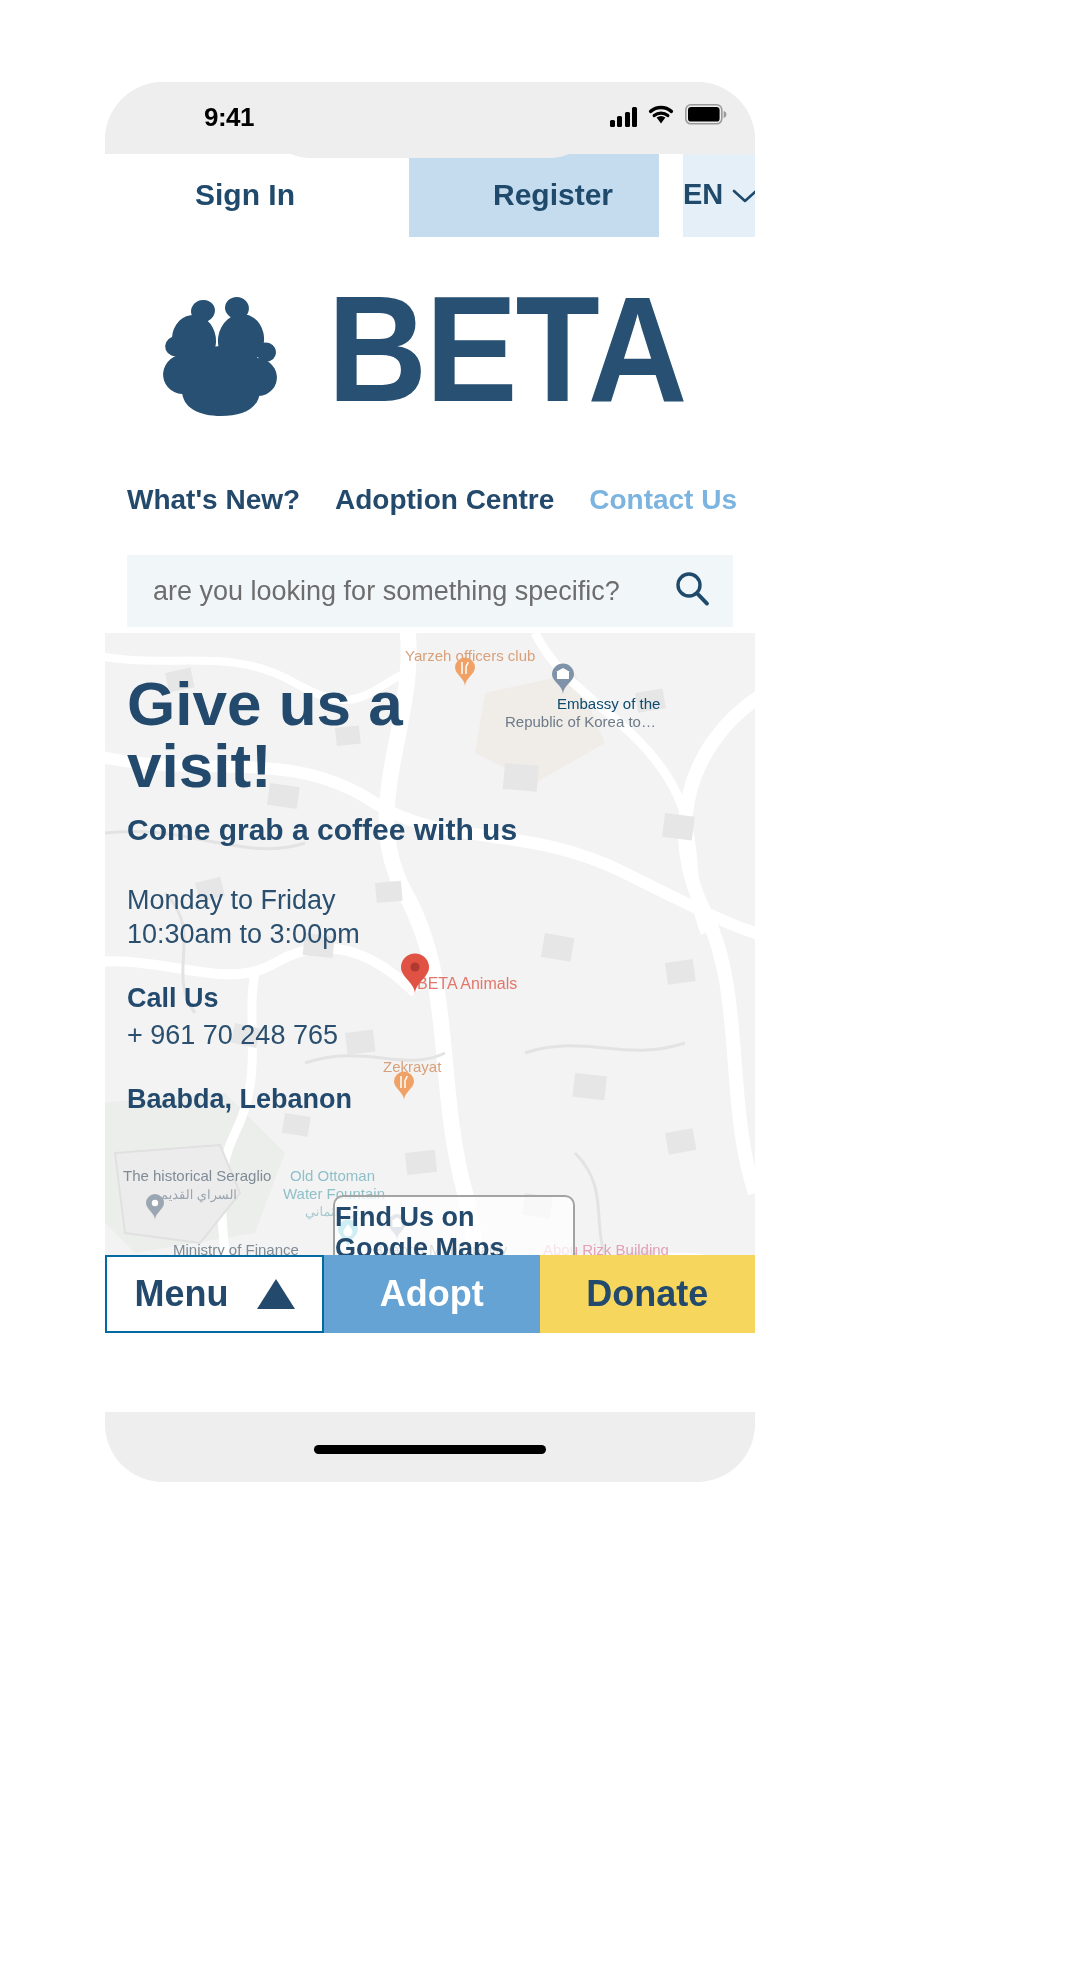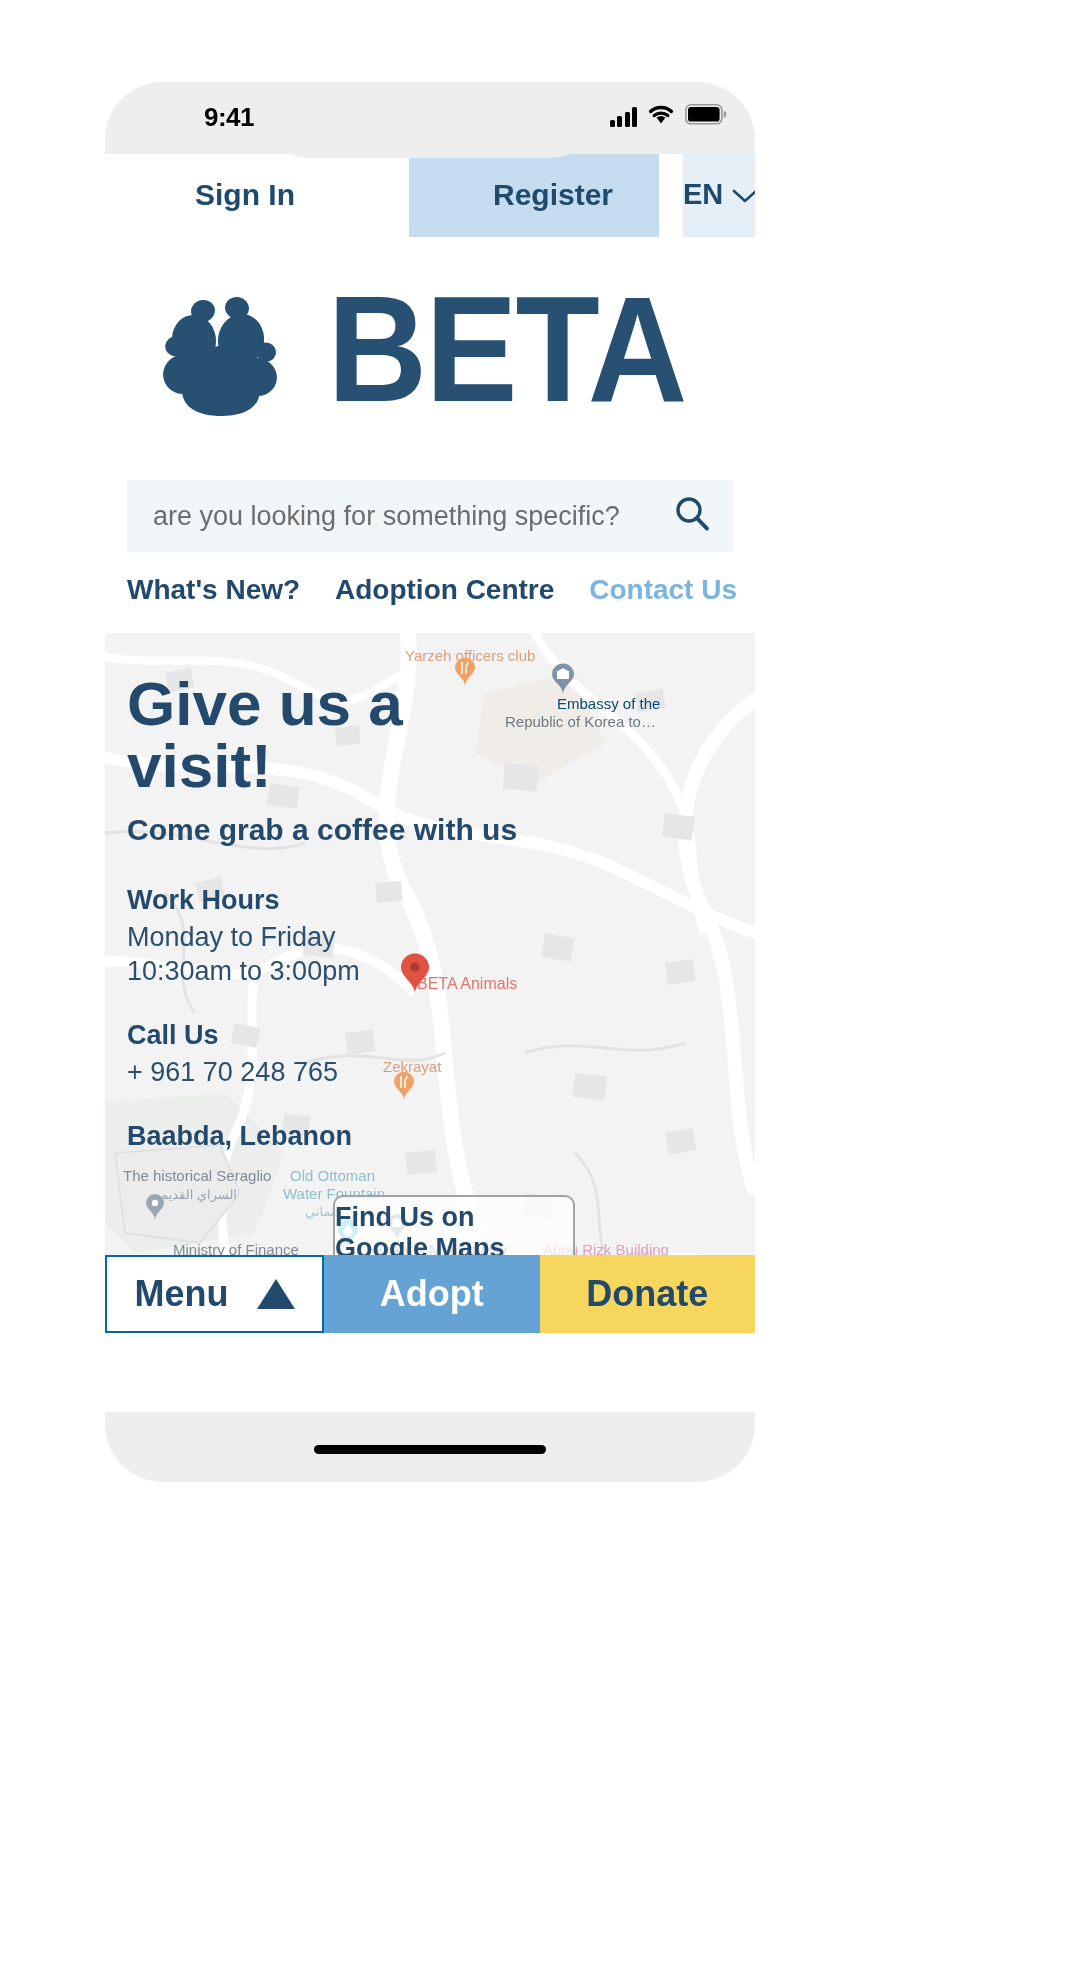--- a/index.html
+++ b/index.html
@@ -354,36 +354,36 @@
             <ellipse cx="82" cy="62" rx="23" ry="26" transform="rotate(8 82 62)"></ellipse>
             <ellipse cx="25" cy="96" rx="21" ry="20" transform="rotate(-18 25 96)"></ellipse>
             <ellipse cx="98" cy="99" rx="20" ry="19" transform="rotate(18 98 99)"></ellipse>
             <path d="M62 68 C82 68 101 92 101 112 C101 130 84 138 62 138 C40 138 23 130 23 112 C23 92 42 68 62 68 Z"></path>
           </g>
         </svg>
       </span>
       <span id="logo-word">BETA</span>
     </div>
 
+    <div id="nav-row">
+      <span class="nav-link">What's New?</span>
+      <span class="sp"></span>
+      <span class="nav-link">Adoption Centre</span>
+      <span class="sp"></span>
+      <span class="nav-link active">Contact Us</span>
+    </div>
+
     <div id="search-wrap">
       <input id="search-input" type="text" placeholder="are you looking for something specific?" style="">
       <span>
         <svg width="38" height="38" viewBox="0 0 38 38">
           <circle cx="16" cy="15" r="11" stroke="#1f4a6b" stroke-width="3.4" fill="none"></circle>
           <path d="M24.4 23.6 L34 33.6" stroke="#1f4a6b" stroke-width="3.8" stroke-linecap="round"></path>
         </svg>
       </span>
-    </div>
-
-    <div id="nav-row">
-      <span class="nav-link">What's New?</span>
-      <span class="sp"></span>
-      <span class="nav-link">Adoption Centre</span>
-      <span class="sp"></span>
-      <span class="nav-link active">Contact Us</span>
     </div>
 
     <div id="hero">
 
       <svg id="map-svg" viewBox="0 0 650 700" preserveAspectRatio="none">
         <rect width="650" height="700" fill="#f3f3f3"></rect>
 
         <path d="M-10 470 L120 460 L180 520 L150 600 L30 620 L-10 580 Z" fill="#eceeec"></path>
         <path d="M380 60 L470 40 L500 110 L430 150 L370 120 Z" fill="#f0ece7"></path>
 
@@ -503,21 +503,20 @@
         <svg width="20" height="28" viewBox="0 0 20 28">
           <path d="M10 27 C10 20 19 16 19 10 A9 9 0 1 0 1 10 C1 16 10 20 10 27 Z" fill="#e3a0b8"></path>
           <rect x="6" y="8" width="8" height="6" fill="#fff"></rect>
         </svg>
       </span>
 
       <div id="hero-text">
         <h1 id="hero-title">Give us a visit!</h1>
         <div id="hero-sub">Come grab a coffee with us</div>
 
-        <div class="info-head">Work Hours</div>
         <div class="info-line">Monday to Friday</div>
         <div class="info-line">10:30am to 3:00pm</div>
 
         <div class="info-gap"></div>
 
         <div class="info-head">Call Us</div>
         <div class="info-line">+ 961 70 248 765</div>
 
         <div class="info-gap"></div>
 

